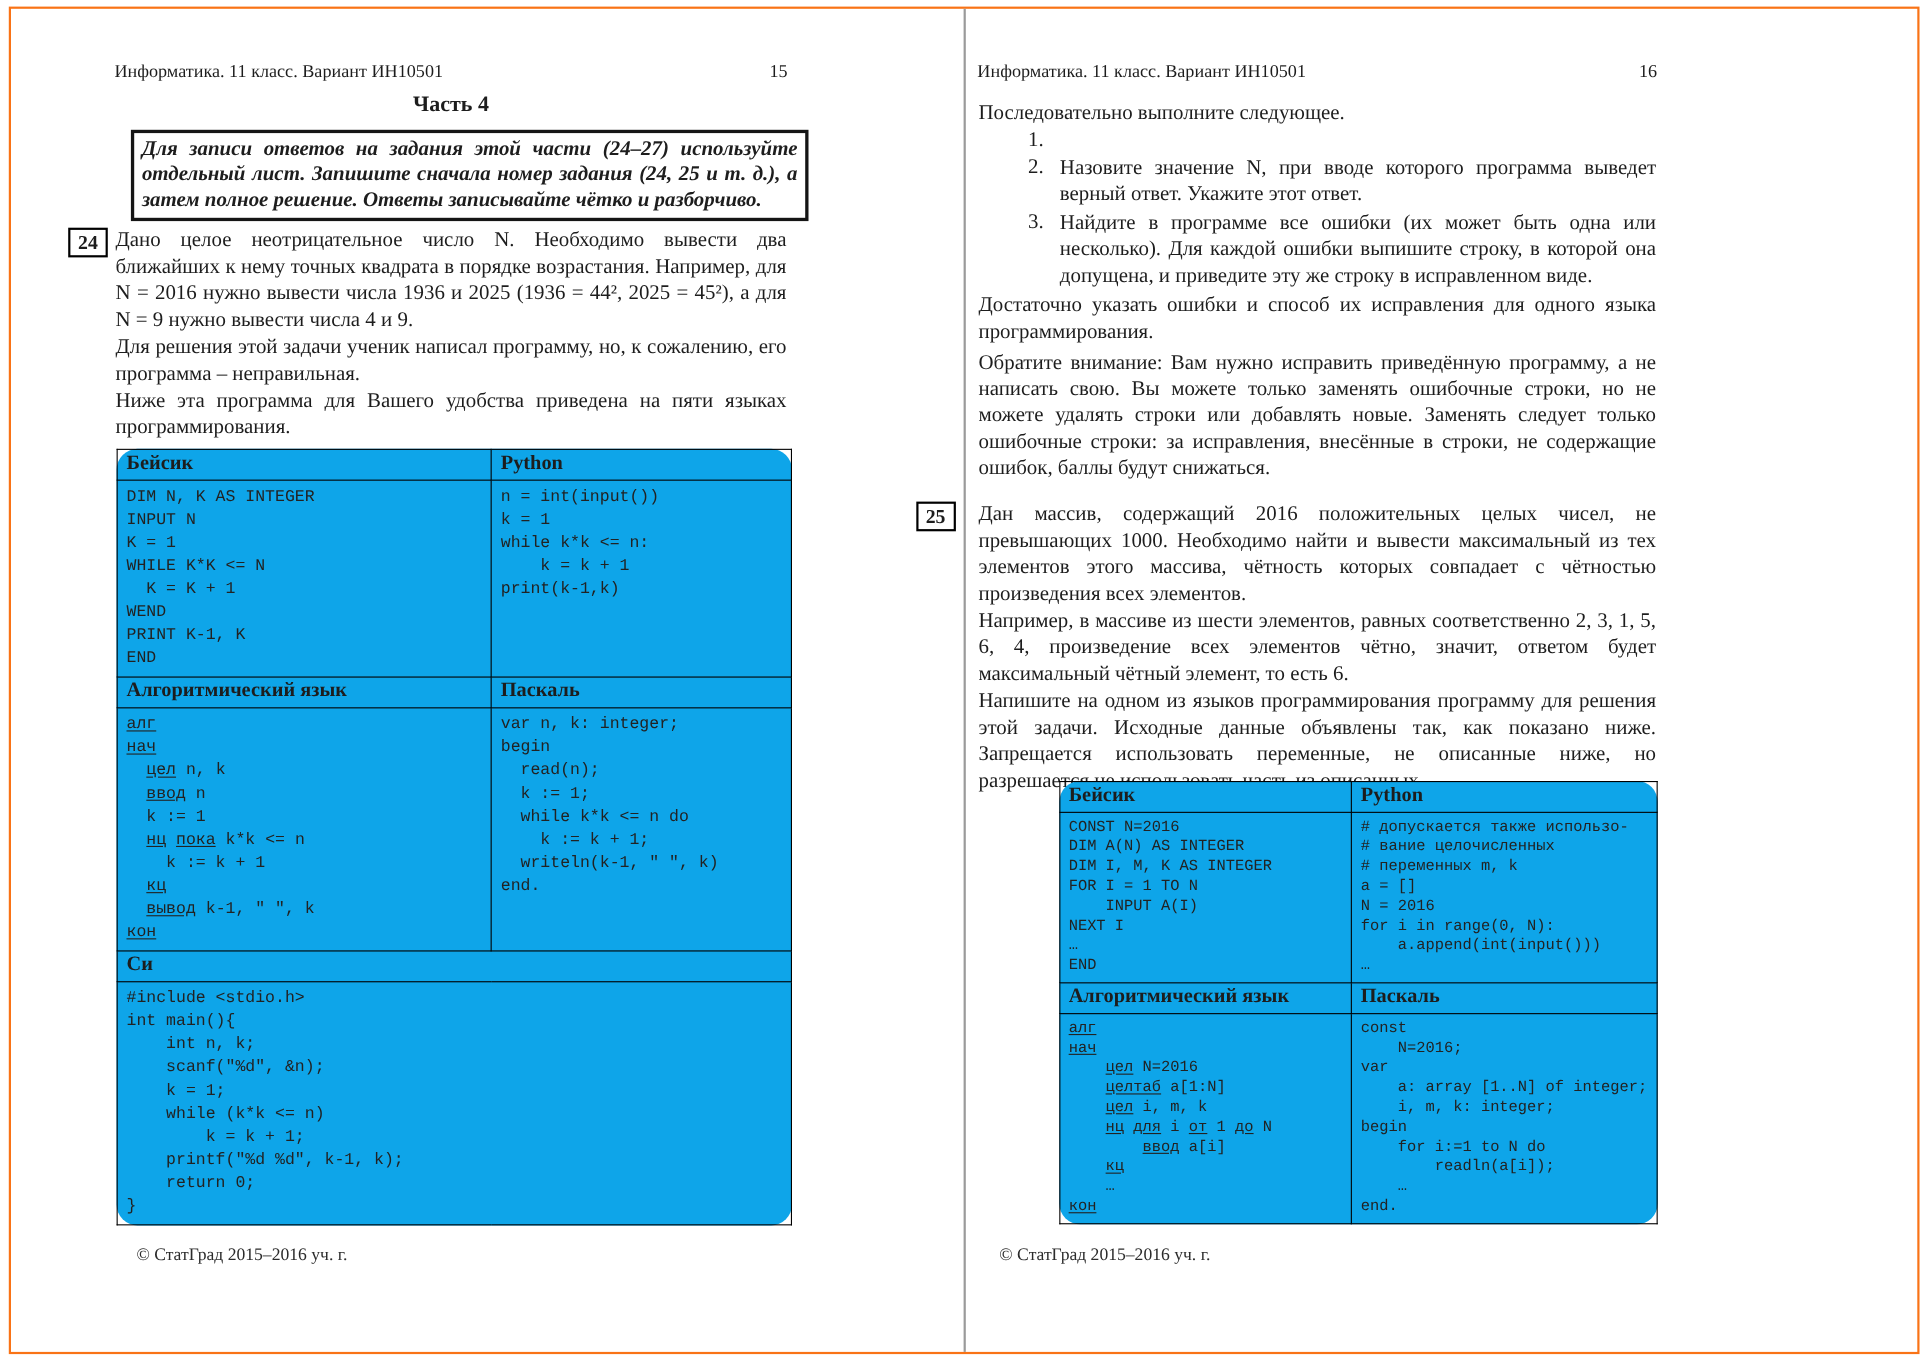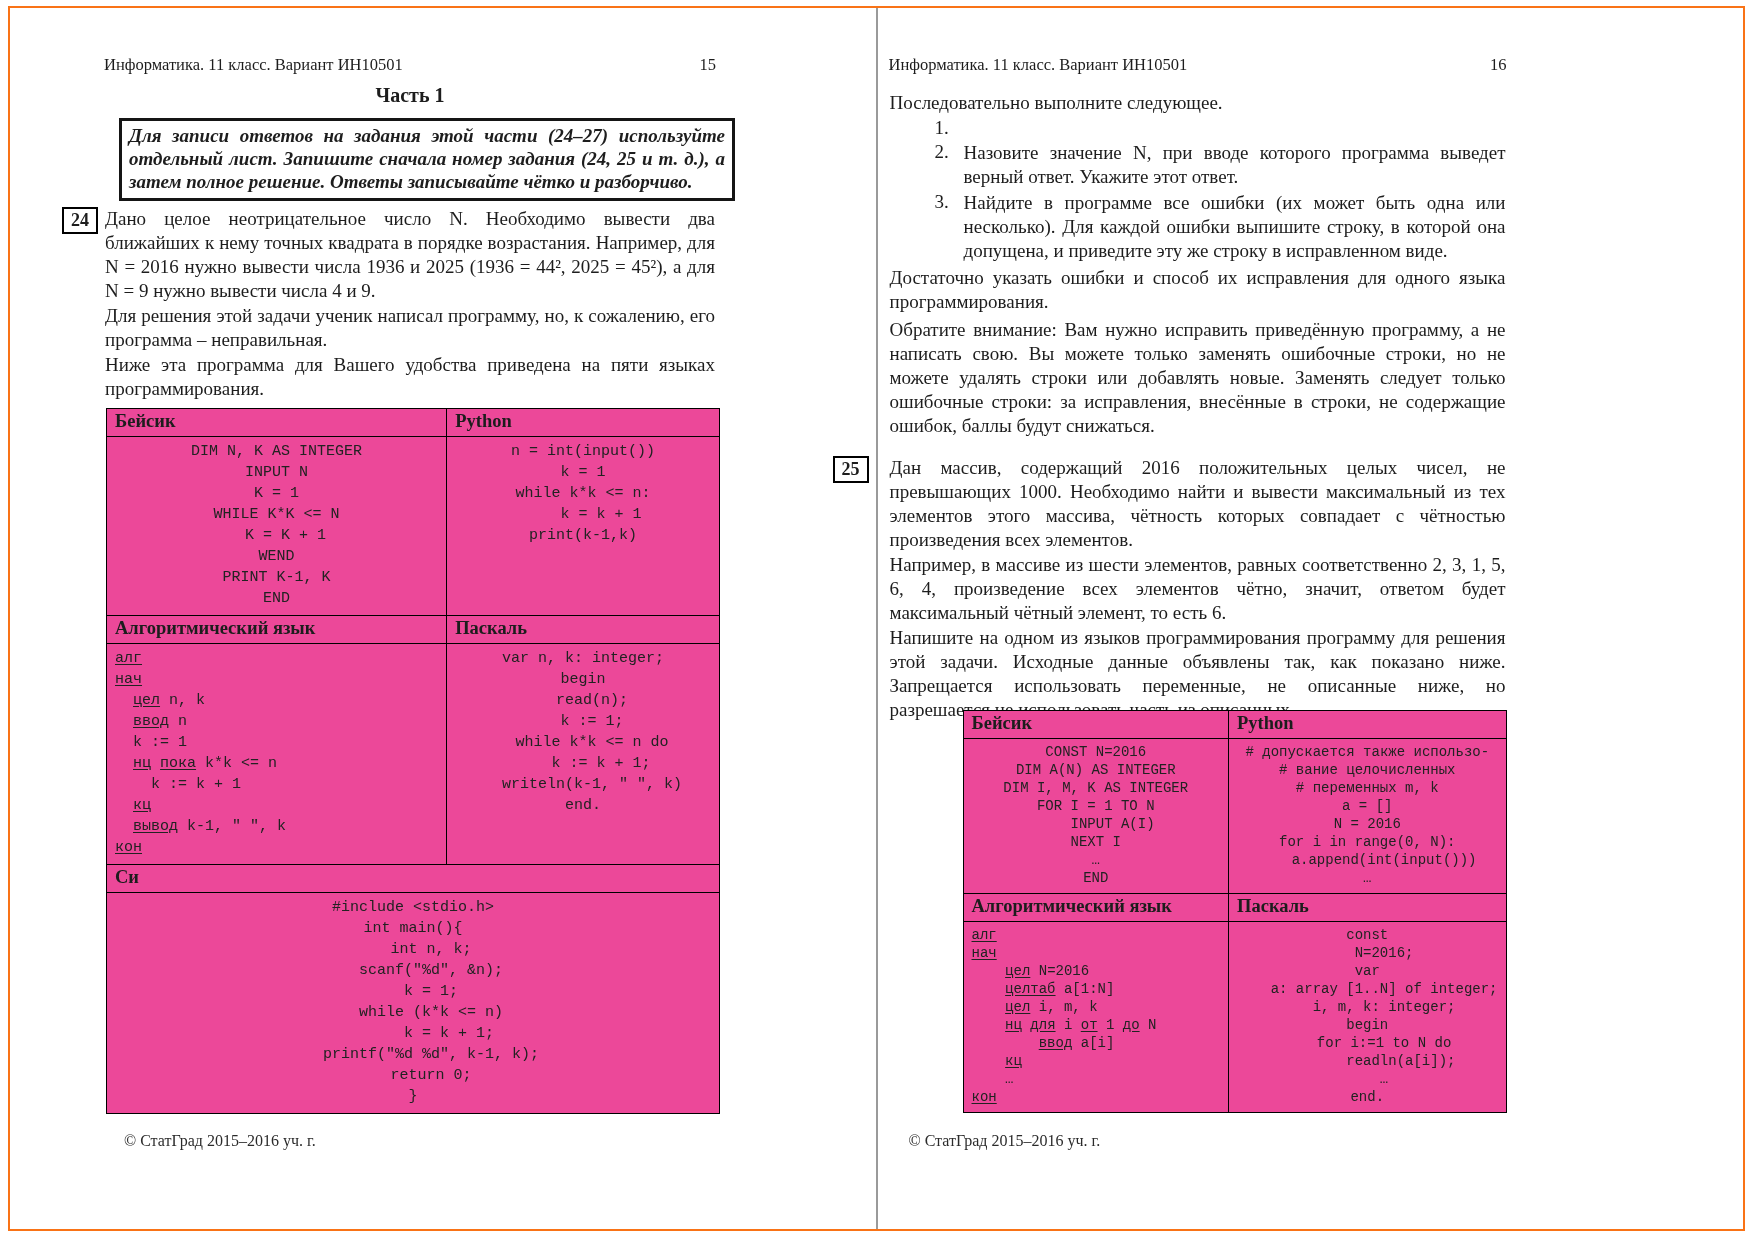--- a/index.html
+++ b/index.html
@@ -27,47 +27,47 @@
   p.body-p{margin:1px;font-size:19px;line-height:24px;text-align:justify;}
 
   .intro{position:absolute;top:82px;left:0;right:0;}
   .list-block{position:absolute;top:108px;left:0;right:0;}
   .list-item{display:flex;}
   .li-num{flex:none;width:28px;margin-left:46px;font-size:19px;line-height:24px;}
   .li-text{flex:1;}
   .para-block{position:absolute;top:257px;left:0;right:0;}
   .para-block p.body-p{margin-bottom:4px;}
 
-  table.prog-table{position:absolute;border-collapse:collapse;background:#ec4899;}
+  table.prog-table{position:absolute;border-collapse:collapse;background:#0ea5e9;border-radius:19px;}
   .page-left table.prog-table{top:400px;left:2px;width:614px;}
   .page-right table.prog-table{top:702px;left:74px;width:544px;}
   .prog-table th,.prog-table td{border:1.4px solid #000;vertical-align:top;text-align:left;}
   .prog-table th{font-size:18.5px;font-weight:bold;padding:2px 8px 3px 8px;height:22px;}
   .prog-table td{padding:4px 8px 6px 8px;}
   .code{margin:0;font-family:"Liberation Mono","DejaVu Sans Mono",monospace;color:#222;}
   .page-left .code{font-size:15px;line-height:21px;}
   .page-right .code{font-size:14px;line-height:18px;}
-  pre.code{white-space:pre;text-align:center;}
+  pre.code{white-space:pre;}
   .code-line{white-space:pre;}
   .kw{text-decoration:underline;text-underline-offset:2px;}
 
   .footer{position:absolute;top:1124px;left:20px;font-size:16px;color:#2b2b2b;}
 </style>
 </head>
 <body>
 
 <div class="spread">
 
   <section class="page page-left">
     <div class="content">
       <div class="page-head">
         <span>Информатика. 11 класс. Вариант ИН10501</span>
         <span>15</span>
       </div>
-      <div class="part-title">Часть 1</div>
+      <div class="part-title">Часть 4</div>
       <div class="instruction-box">Для записи ответов на задания этой части (24–27) используйте отдельный лист. Запишите сначала номер задания (24, 25 и т. д.), а затем полное решение. Ответы записывайте чётко и разборчиво.</div>
 
       <div class="task">
         <div class="task-num">24</div>
         <div class="task-body">
           <p class="body-p">Дано целое неотрицательное число N. Необходимо вывести два ближайших к нему точных квадрата в порядке возрастания. Например, для N = 2016 нужно вывести числа 1936 и 2025 (1936 = 44², 2025 = 45²), а для N = 9 нужно вывести числа 4 и 9.</p>
           <p class="body-p">Для решения этой задачи ученик написал программу, но, к сожалению, его программа – неправильная.</p>
           <p class="body-p">Ниже эта программа для Вашего удобства приведена на пяти языках программирования.</p>
         </div>
       </div>

